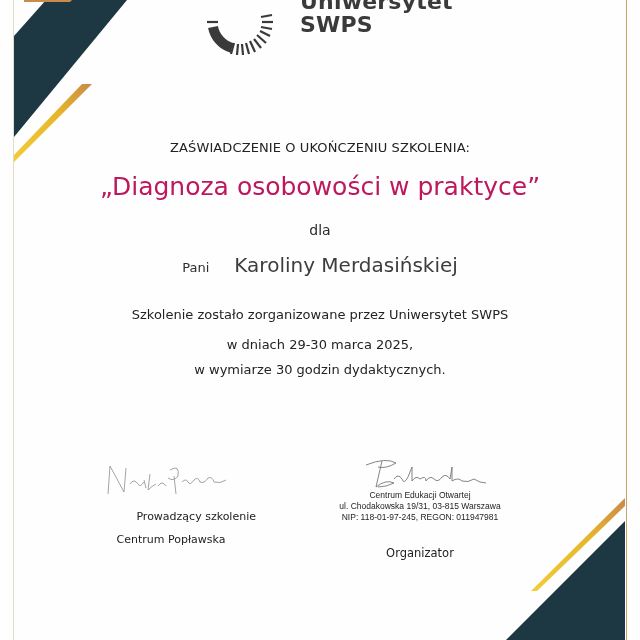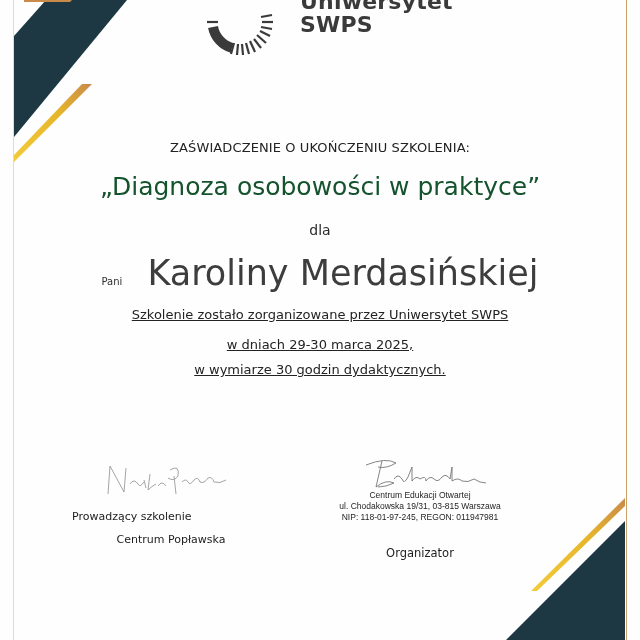--- a/index.html
+++ b/index.html
@@ -4,29 +4,29 @@
 <style>
   html, body { margin:0; padding:0; }
   body { width:640px; height:640px; background:#fefefe; position:relative; overflow:hidden; font-family:"DejaVu Sans", sans-serif; color:#2f2f2f; }
   .border-left { position:absolute; left:13px; top:0; width:1px; height:640px; background:#e4dcc8; }
   .border-right { position:absolute; left:626px; top:0; width:1px; height:640px; background:#c9a06a; }
   .deco { position:absolute; left:0; top:0; }
   .logo { position:absolute; left:204px; top:-14px; width:72px; height:72px; }
   .logo-text { position:absolute; left:300px; top:-10px; font-family:"DejaVu Sans", sans-serif; font-weight:bold; font-size:22px; line-height:23px; color:#3a3a3a; letter-spacing:0.2px; }
   .center { position:absolute; left:0; width:640px; text-align:center; }
   .heading { top:140px; font-size:13px; letter-spacing:0.1px; color:#222; }
-  .title { top:172px; font-size:25px; color:#14532d; }
+  .title { top:172px; font-size:25px; color:#be185d; }
   .dla { top:222px; font-size:14px; color:#2b2b2b; }
   .recipient { top:253px; }
-  .recipient .pani { font-size:10px; vertical-align:baseline; margin-right:20px; }
-  .recipient .name { font-size:35px; color:#3d3d3d; }
-  .body-line { font-size:13px; color:#232323;text-decoration:underline; }
+  .recipient .pani { font-size:13px; vertical-align:baseline; margin-right:20px; }
+  .recipient .name { font-size:20px; color:#3d3d3d; }
+  .body-line { font-size:13px; color:#232323; }
   .l1 { top:307px; } .l2 { top:337px; } .l3 { top:362px; }
   .sig1 { position:absolute; left:100px; top:458px; width:140px; height:40px; }
-  .lead-role { position:absolute; left:72px; top:510px; width:170px; text-align:left; font-size:11px; color:#222; }
+  .lead-role { position:absolute; left:86px; top:510px; width:170px; text-align:right; font-size:11px; color:#222; }
   .lead-name { position:absolute; left:86px; top:533px; width:170px; text-align:center; font-size:11px; color:#222; }
   .sig2 { position:absolute; left:360px; top:455px; width:130px; height:36px; }
   .stamp { position:absolute; left:330px; top:490px; width:180px; text-align:center; font-family:"Liberation Sans", sans-serif; color:#1e1e1e; }
   .stamp .s-name { font-weight:bold; font-size:10px; line-height:12px; }
   .stamp .s-line { font-size:8.5px; line-height:11px; }
   .organizer { position:absolute; left:360px; top:546px; width:120px; text-align:center; font-size:11.5px; color:#222; }
 </style>
 </head>
 <body>
 

